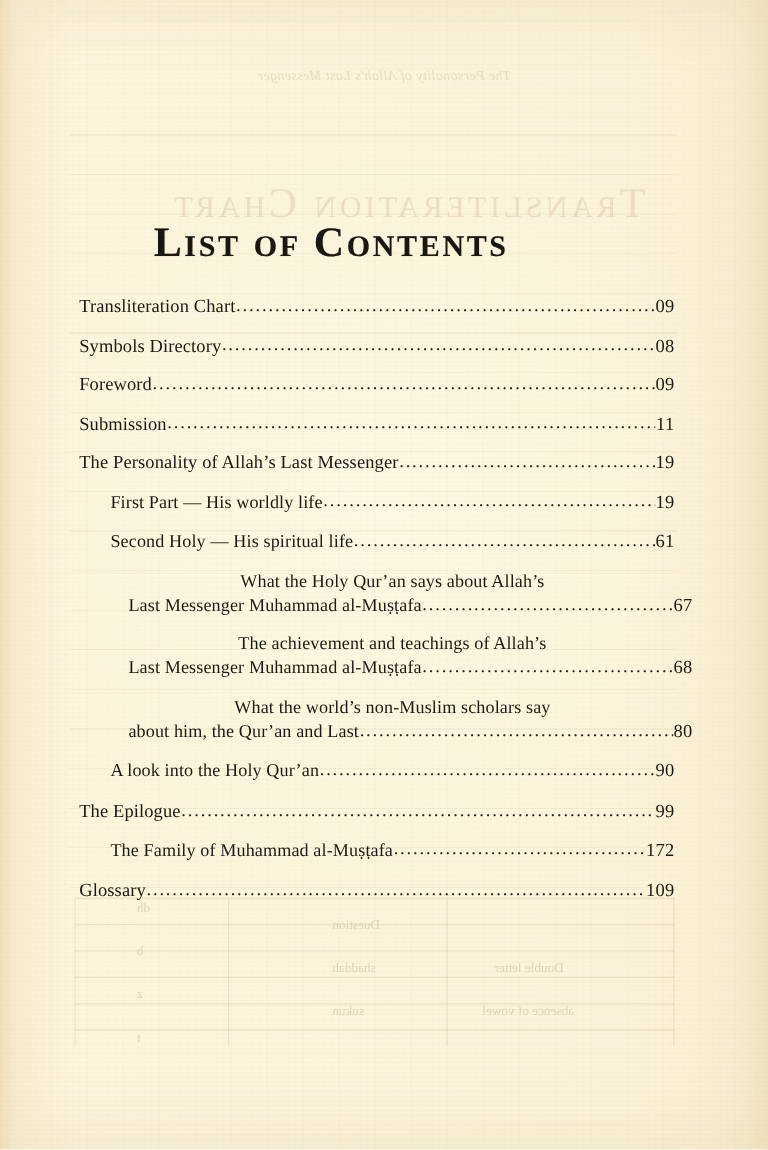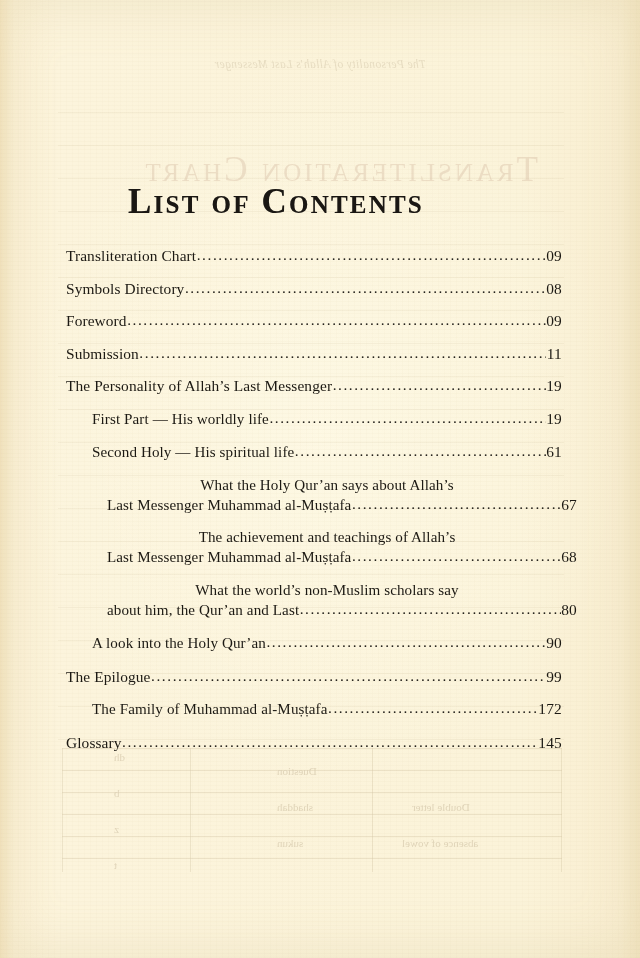--- a/index.html
+++ b/index.html
@@ -320,19 +320,19 @@
         <div class="toc-line">
           <span class="toc-text">The Family of Muhammad al-Muṣṭafa</span>
           <span class="toc-leader" aria-hidden="true">...............................................................................................................................................................</span>
           <span class="toc-page">172</span>
         </div>
       </div>
       <div class="toc-entry level-1">
         <div class="toc-line">
           <span class="toc-text">Glossary</span>
           <span class="toc-leader" aria-hidden="true">...............................................................................................................................................................</span>
-          <span class="toc-page"> 145</span>
+          <span class="toc-page"> 109</span>
         </div>
       </div>
     </div>
 
   <div id="page-vignette"></div>
 </div>
 
 </body></html>

